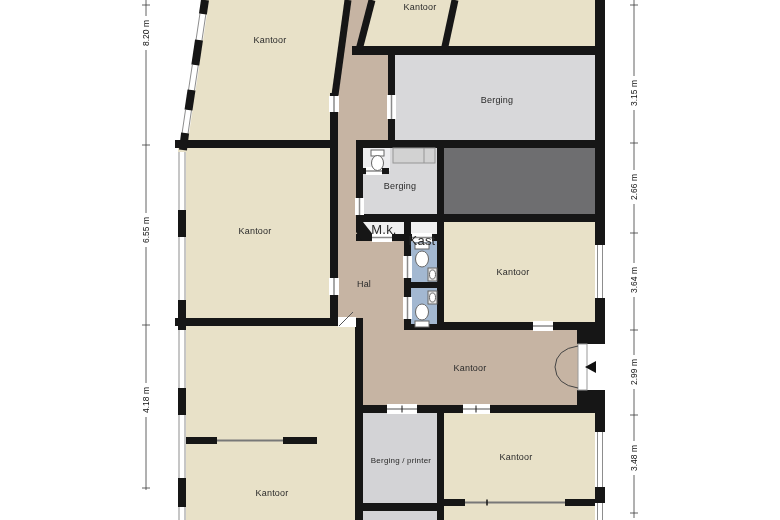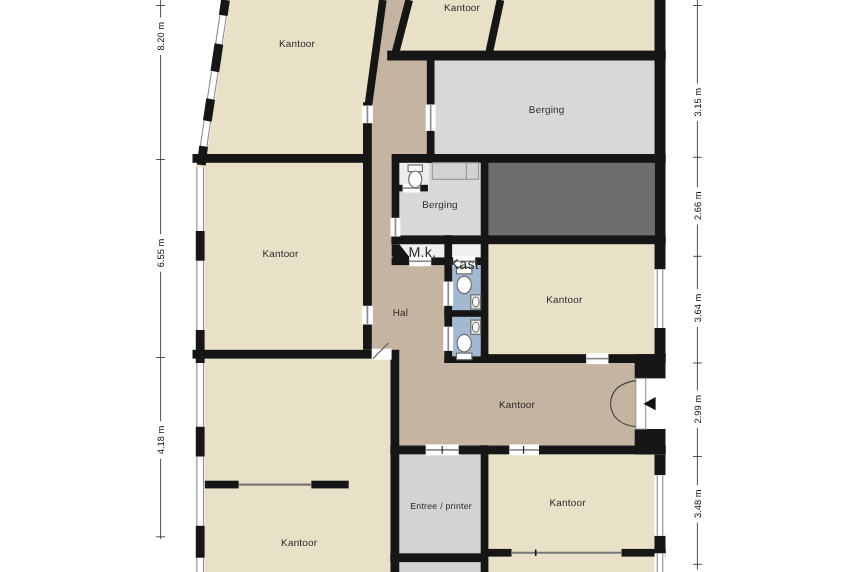--- a/index.html
+++ b/index.html
@@ -247,21 +247,21 @@
   <div class="lbl" style="left:270px;top:40px">Kantoor</div>
   <div class="lbl" style="left:420px;top:7px">Kantoor</div>
   <div class="lbl" style="left:497px;top:100px">Berging</div>
   <div class="lbl" style="left:400px;top:186px">Berging</div>
   <div class="lbl sm" style="left:384px;top:229px">M.k.</div>
   <div class="lbl sm" style="left:422px;top:240px">Kast</div>
   <div class="lbl" style="left:364px;top:284px">Hal</div>
   <div class="lbl" style="left:255px;top:231px">Kantoor</div>
   <div class="lbl" style="left:513px;top:272px">Kantoor</div>
   <div class="lbl" style="left:470px;top:368px">Kantoor</div>
-  <div class="lbl" style="left:401px;top:460px;font-size:8px">Entree / printer</div>
+  <div class="lbl" style="left:401px;top:460px;font-size:8px">Berging / printer</div>
   <div class="lbl" style="left:516px;top:457px">Kantoor</div>
   <div class="lbl" style="left:272px;top:493px">Kantoor</div>
 
   <div class="dim" style="left:146px;top:33px">8.20 m</div>
   <div class="dim" style="left:146px;top:230px">6.55 m</div>
   <div class="dim" style="left:146px;top:400px">4.18 m</div>
   <div class="dim" style="left:634px;top:93px">3.15 m</div>
   <div class="dim" style="left:634px;top:187px">2.66 m</div>
   <div class="dim" style="left:634px;top:280px">3.64 m</div>
   <div class="dim" style="left:634px;top:372px">2.99 m</div>

